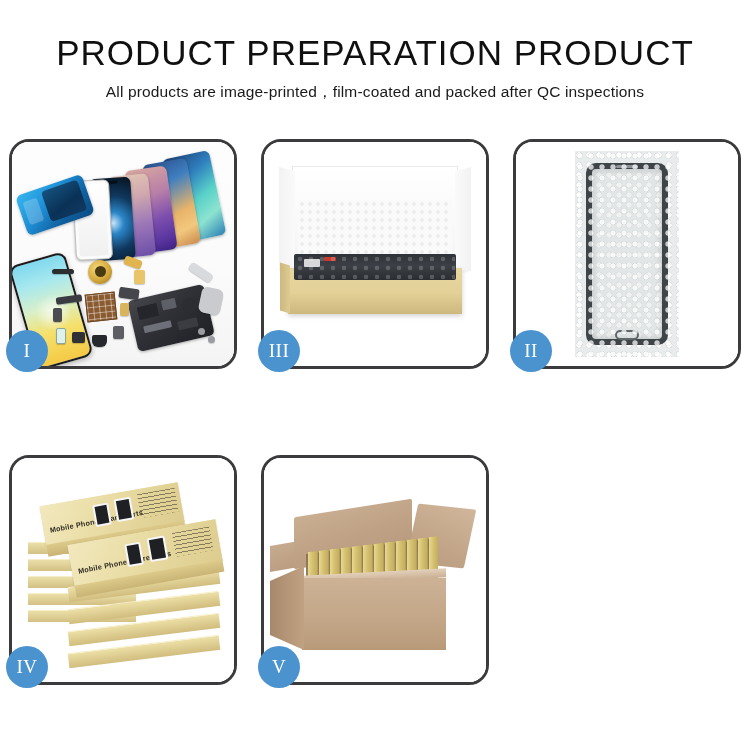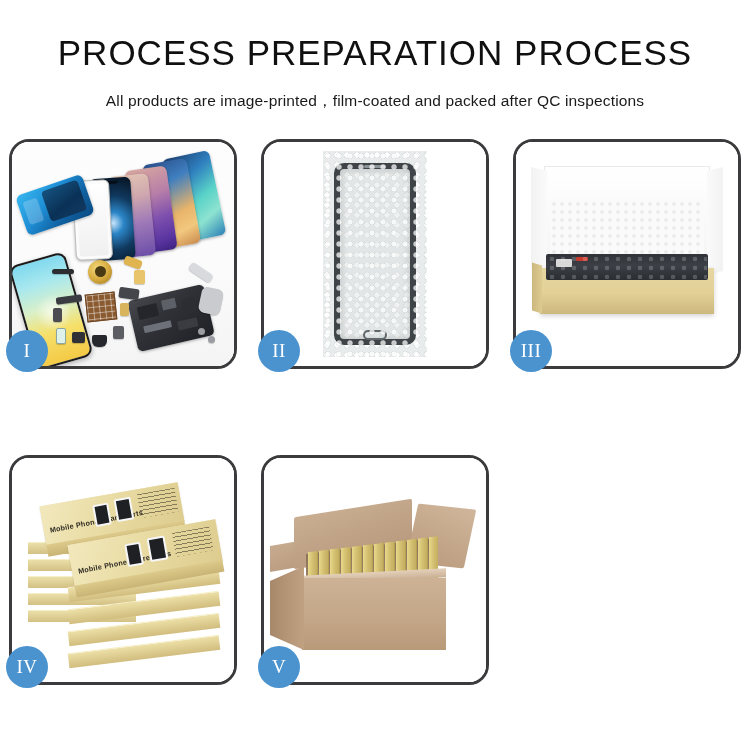--- a/index.html
+++ b/index.html
@@ -32,21 +32,21 @@
     font-family: "Liberation Sans", sans-serif;
     font-size: 35px;
     font-weight: 400;
     letter-spacing: 1.0px;
     color: #101010;
     line-height: 42px;
     white-space: nowrap;
   }
 
   .subtitle {
-    margin-top: 17px;
+    margin-top: 8px;
     font-family: "Liberation Sans", sans-serif;
     font-size: 15.5px;
     font-weight: 400;
     letter-spacing: 0.15px;
     color: #1a1a1a;
     line-height: 20px;
     white-space: nowrap;
   }
 
   
@@ -404,21 +404,21 @@
   .p6-gloss { position:absolute; left:108px; top:30px; width:80px; height:34px;
     background: linear-gradient(120deg, rgba(255,255,255,.85), rgba(240,240,240,.25));
     clip-path: polygon(14% 0, 100% 22%, 86% 100%, 0 74%); }
 </style>
 </head>
 <body>
 
 <div id="page">
 
   <div class="header">
-    <div class="title">PROCESS PREPARATION PROCESS</div>
+    <div class="title">PRODUCT PREPARATION PRODUCT</div>
     <div class="subtitle">All products are image-printed，film-coated and packed after QC inspections</div>
   </div>
 
   <div class="grid">
 
     <div class="panel">
       <div class="panel-inner">
         <div class="scene1">
           <div class="p1-phone p1-s5"></div>
           <div class="p1-phone p1-s4"></div>
@@ -454,46 +454,46 @@
           <div class="p1-part pt-m"></div>
           <div class="p1-part pt-n"></div>
           <div class="p1-part pt-o"></div>
         </div>
       </div>
       <div class="badge">I</div>
     </div>
 
     <div class="panel">
       <div class="panel-inner">
-        <div class="scene2">
-          <div class="p2-wrap">
-            <div class="p2-screen">
-              <div class="p2-home"></div>
-            </div>
-            <div class="p2-bubbles"></div>
-          </div>
-        </div>
-      </div>
-      <div class="badge">II</div>
-    </div>
-
-    <div class="panel">
-      <div class="panel-inner">
         <div class="scene3">
           <div class="p3-lidback"></div>
           <div class="p3-foam"></div>
           <div class="p3-box">
             <div class="p3-tray">
               <div class="p3-tag"></div>
               <div class="p3-red"></div>
             </div>
           </div>
         </div>
       </div>
       <div class="badge">III</div>
+    </div>
+
+    <div class="panel">
+      <div class="panel-inner">
+        <div class="scene2">
+          <div class="p2-wrap">
+            <div class="p2-screen">
+              <div class="p2-home"></div>
+            </div>
+            <div class="p2-bubbles"></div>
+          </div>
+        </div>
+      </div>
+      <div class="badge">II</div>
     </div>
 
     <div class="panel">
       <div class="panel-inner">
         <div class="scene4">
           <div class="stack">
 
             <div class="sl sl1"></div>
             <div class="sl sl2"></div>
             <div class="sl sl3"></div>

